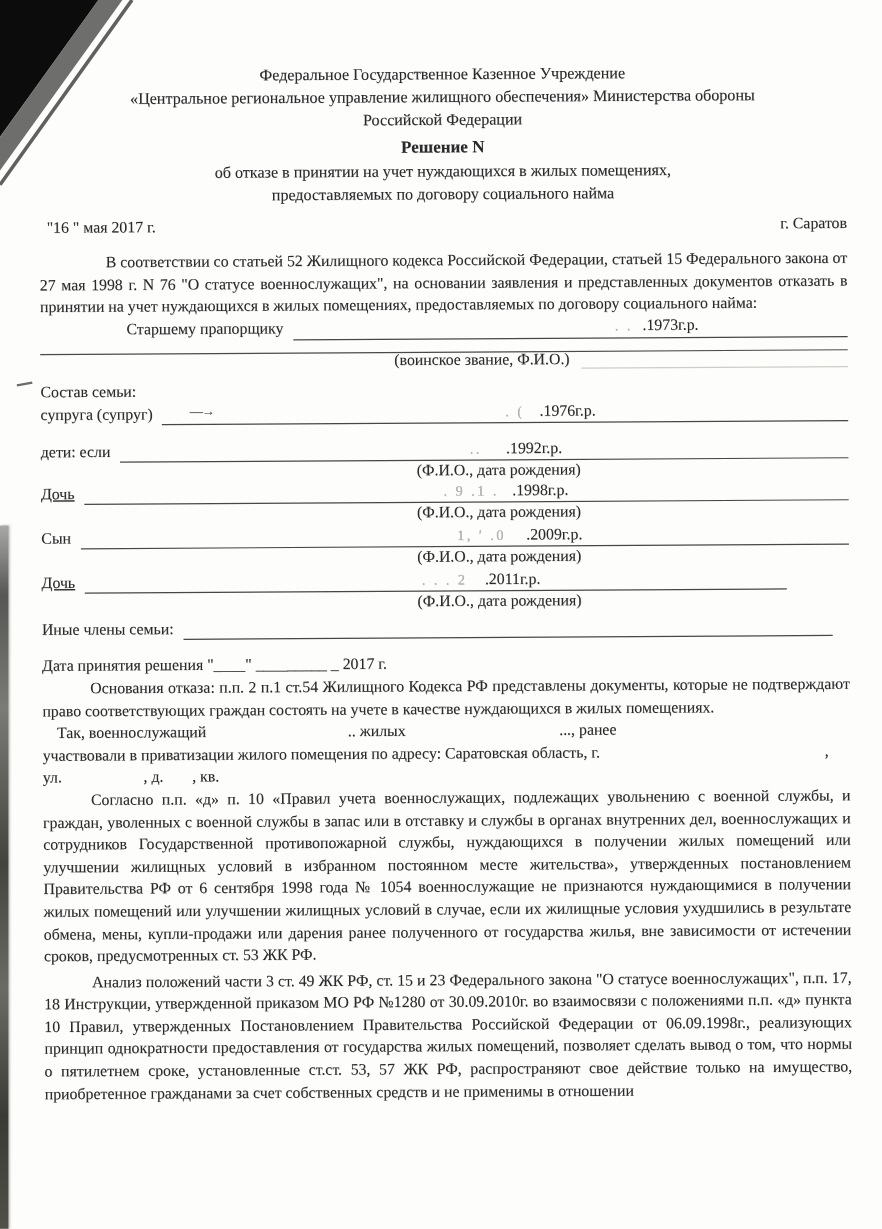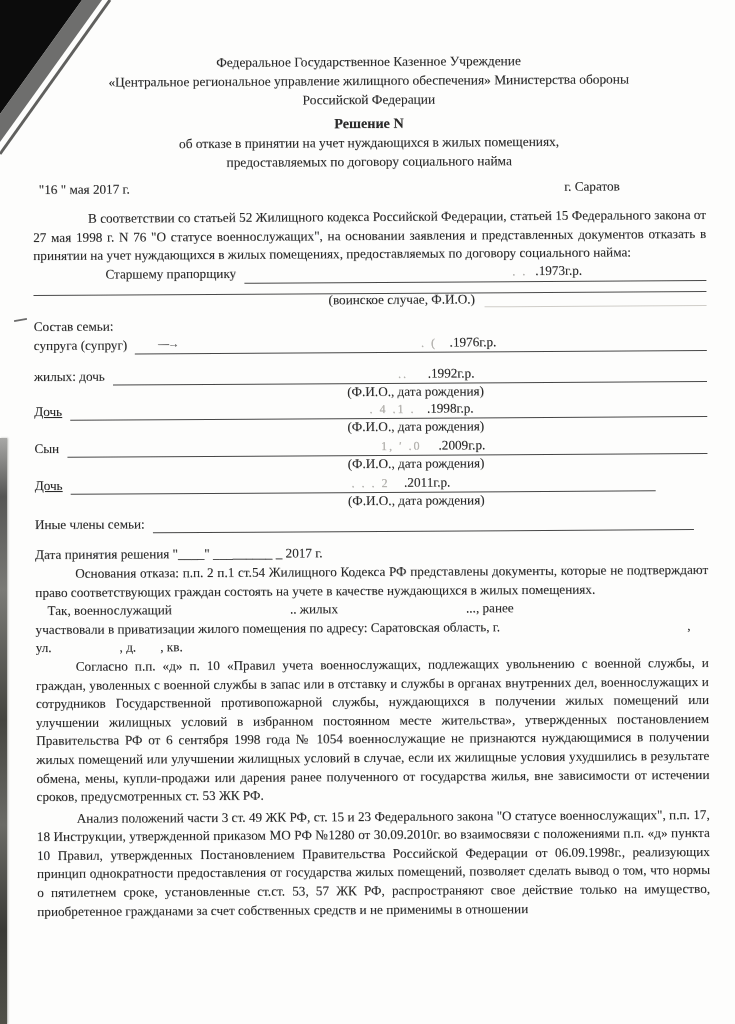--- a/index.html
+++ b/index.html
@@ -13,21 +13,21 @@
     position:absolute; left:32px; right:30px; top:52px;
     transform:rotate(-0.35deg); transform-origin:50% 0;
     font-size:13.2px; line-height:18.6px;
     text-shadow:0.3px 0.3px 0.4px rgba(70,70,70,0.35);
   }
   .center { text-align:center; }
   .hdr-line { font-size:13.4px; line-height:19px; }
   .doc-title { font-weight:bold; font-size:14.2px; margin-top:5px; line-height:19px; }
   .subtitle { font-size:13.4px; line-height:19px; }
   .dateline { display:flex; justify-content:space-between; margin-top:7px; line-height:19px; }
-  .dateline .city { margin-right:86px; }
+  .dateline .city { }
   .dateline .date { margin-left:6px; }
   .para { text-align:justify; }
   .p-intro { margin-top:11px; text-indent:55px; }
   .p-ind { text-indent:40px; }
 
   
   .frow { display:flex; align-items:flex-end; height:19px; position:relative; }
   .flabel { white-space:nowrap; padding-right:8px; }
   .flined { flex:1; border-bottom:1.1px solid #474747; position:relative; height:19px; }
   .trace { position:absolute; bottom:0; color:#b5b3ae; font-size:12px; white-space:nowrap; letter-spacing:2px; }
@@ -95,48 +95,48 @@
     <div class="frow rank-row">
       <span class="flabel">Старшему прапорщику</span>
       <span class="flined">
         <span class="trace" style="left:58%">. .</span>
         <span class="byear" style="left:63%">.1973г.р.</span>
       </span>
     </div>
     <div class="rule-full"></div>
     <div class="cap-row">
       <span class="cap-sp-l"></span>
-      <span>(воинское случае, Ф.И.О.)</span>
+      <span>(воинское звание, Ф.И.О.)</span>
       <span class="cap-sp-r"></span>
     </div>
 
     <div class="mt6">Состав семьи:</div>
 
     <div class="frow">
       <span class="flabel">супруга (супруг)</span>
       <span class="flined">
         <span class="pen-mark">—→</span>
         <span class="trace" style="left:50%">. (</span>
         <span class="byear" style="left:55%">.1976г.р.</span>
       </span>
     </div>
 
     <div class="frow mt12">
-      <span class="flabel">жилых: дочь</span>
+      <span class="flabel">дети: если</span>
       <span class="flined">
         <span class="trace" style="left:48%">.. </span>
         <span class="byear" style="left:53%">.1992г.р.</span>
       </span>
     </div>
     <div class="fam-cap">(Ф.И.О., дата рождения)</div>
 
     <div class="frow">
       <span class="flabel" style="text-decoration:underline">Дочь</span>
       <span class="flined">
-        <span class="trace" style="left:47%">. 4 .1 .</span>
+        <span class="trace" style="left:47%">. 9 .1 .</span>
         <span class="byear" style="left:56%">.1998г.р.</span>
       </span>
     </div>
     <div class="fam-cap">(Ф.И.О., дата рождения)</div>
 
     <div class="frow mt2">
       <span class="flabel">Сын</span>
       <span class="flined">
         <span class="trace" style="left:49%">1, ′ .0 </span>
         <span class="byear" style="left:58%">.2009г.р.</span>

